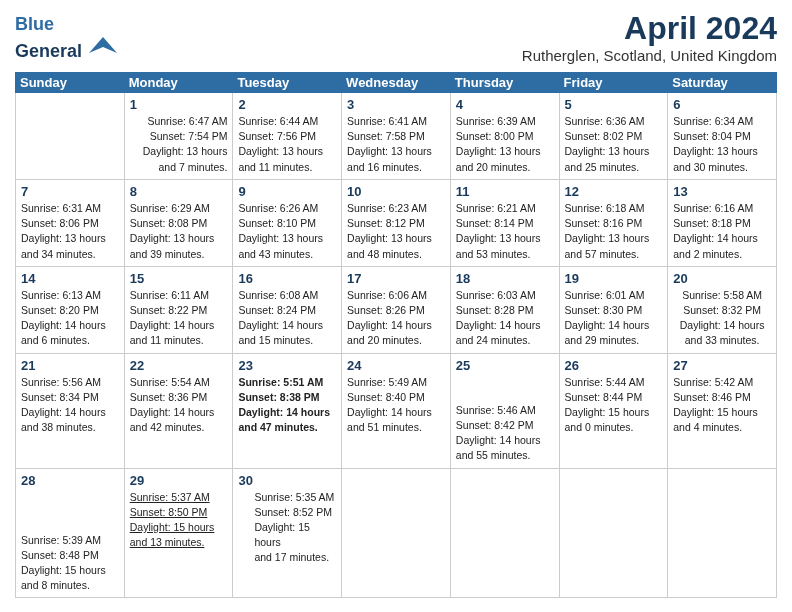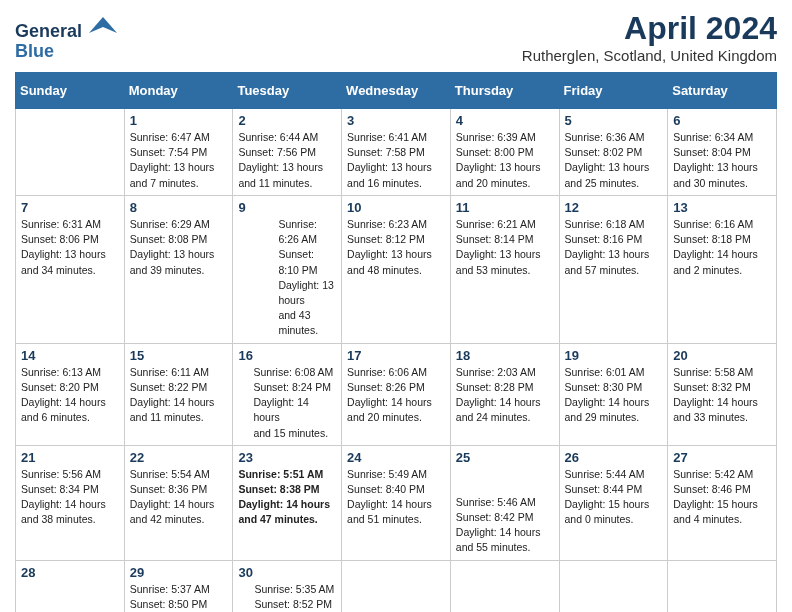--- a/index.html
+++ b/index.html
@@ -50,21 +50,21 @@
     .calendar {
       width: 100%;
       border-collapse: collapse;
       border: 1px solid #ccc;
     }
     .calendar th {
       background: #2e6da4;
       color: #fff;
       font-size: 13px;
       font-weight: bold;
-      padding: 10px 4px;
+      padding: 2px 4px;
       text-align: left;
       border: 1px solid #2e6da4;
     }
     .calendar td {
       vertical-align: top;
       border: 1px solid #ccc;
       padding: 4px 5px;
       width: calc(100% / 7);
       min-height: 80px;
       font-size: 11px;
@@ -84,27 +84,27 @@
     .empty-cell {
       background: #fff;
     }
   </style>
 </head>
 <body>
 
 <div class="header">
   <div class="logo">
     <div>
+      <div class="logo-text" style="color:#2e6da4;">Blue</div>
       <div class="logo-text">
         <span>General</span>
         <svg class="logo-icon" viewBox="0 0 28 22" xmlns="http://www.w3.org/2000/svg">
           <polygon points="14,2 28,18 14,12 0,18" fill="#2e6da4"></polygon>
         </svg>
       </div>
-      <div class="logo-text" style="color:#2e6da4;">Blue</div>
     </div>
   </div>
   <div class="title-block">
     <div class="month-year">April 2024</div>
     <div class="location">Rutherglen, Scotland, United Kingdom</div>
   </div>
 </div>
 
 <table class="calendar">
   <thead>
@@ -116,21 +116,21 @@
         <th>Thursday</th>
         <th>Friday</th>
         <th>Saturday</th>
       </tr>
   </thead>
   <tbody id="calendar-body">
       <tr>
         <td class="empty-cell"></td>
         <td>
           <div class="day-num">1</div>
-          <div class="day-info" style="white-space: pre-line;">Sunrise: 6:47 AM
+          <div class="day-info" style="white-space: pre-line; text-align: right;">Sunrise: 6:47 AM
 Sunset: 7:54 PM
 Daylight: 13 hours
 and 7 minutes.</div>
         </td>
         <td>
           <div class="day-num">2</div>
           <div class="day-info" style="white-space: pre-line;">Sunrise: 6:44 AM
 Sunset: 7:56 PM
 Daylight: 13 hours
 and 11 minutes.</div>
@@ -174,21 +174,21 @@
         </td>
         <td>
           <div class="day-num">8</div>
           <div class="day-info" style="white-space: pre-line;">Sunrise: 6:29 AM
 Sunset: 8:08 PM
 Daylight: 13 hours
 and 39 minutes.</div>
         </td>
         <td>
           <div class="day-num">9</div>
-          <div class="day-info" style="white-space: pre-line; margin-left: 40px;">Sunrise: 6:26 AM
+          <div class="day-info" style="white-space: pre-line;">Sunrise: 6:26 AM
 Sunset: 8:10 PM
 Daylight: 13 hours
 and 43 minutes.</div>
         </td>
         <td>
           <div class="day-num">10</div>
           <div class="day-info" style="white-space: pre-line;">Sunrise: 6:23 AM
 Sunset: 8:12 PM
 Daylight: 13 hours
 and 48 minutes.</div>
@@ -225,49 +225,49 @@
         </td>
         <td>
           <div class="day-num">15</div>
           <div class="day-info" style="white-space: pre-line;">Sunrise: 6:11 AM
 Sunset: 8:22 PM
 Daylight: 14 hours
 and 11 minutes.</div>
         </td>
         <td>
           <div class="day-num">16</div>
-          <div class="day-info" style="white-space: pre-line; margin-left: 15px;">Sunrise: 6:08 AM
+          <div class="day-info" style="white-space: pre-line;">Sunrise: 6:08 AM
 Sunset: 8:24 PM
 Daylight: 14 hours
 and 15 minutes.</div>
         </td>
         <td>
           <div class="day-num">17</div>
           <div class="day-info" style="white-space: pre-line;">Sunrise: 6:06 AM
 Sunset: 8:26 PM
 Daylight: 14 hours
 and 20 minutes.</div>
         </td>
         <td>
           <div class="day-num">18</div>
-          <div class="day-info" style="white-space: pre-line;">Sunrise: 2:03 AM
+          <div class="day-info" style="white-space: pre-line;">Sunrise: 6:03 AM
 Sunset: 8:28 PM
 Daylight: 14 hours
 and 24 minutes.</div>
         </td>
         <td>
           <div class="day-num">19</div>
           <div class="day-info" style="white-space: pre-line;">Sunrise: 6:01 AM
 Sunset: 8:30 PM
 Daylight: 14 hours
 and 29 minutes.</div>
         </td>
         <td>
           <div class="day-num">20</div>
-          <div class="day-info" style="white-space: pre-line;">Sunrise: 5:58 AM
+          <div class="day-info" style="white-space: pre-line; text-align: center;">Sunrise: 5:58 AM
 Sunset: 8:32 PM
 Daylight: 14 hours
 and 33 minutes.</div>
         </td>
       </tr>
       <tr>
         <td>
           <div class="day-num">21</div>
           <div class="day-info" style="white-space: pre-line;">Sunrise: 5:56 AM
 Sunset: 8:34 PM
@@ -320,21 +320,21 @@
       <tr>
         <td>
           <div class="day-num">28</div>
           <div class="day-info" style="white-space: pre-line; margin-top: 45px;">Sunrise: 5:39 AM
 Sunset: 8:48 PM
 Daylight: 15 hours
 and 8 minutes.</div>
         </td>
         <td>
           <div class="day-num">29</div>
-          <div class="day-info" style="white-space: pre-line;">Sunrise: 5:37 AM
+          <div class="day-info" style="white-space: pre-line; text-decoration: underline;">Sunrise: 5:37 AM
 Sunset: 8:50 PM
 Daylight: 15 hours
 and 13 minutes.</div>
         </td>
         <td>
           <div class="day-num">30</div>
           <div class="day-info" style="white-space: pre-line; margin-left: 16px;">Sunrise: 5:35 AM
 Sunset: 8:52 PM
 Daylight: 15 hours
 and 17 minutes.</div>

